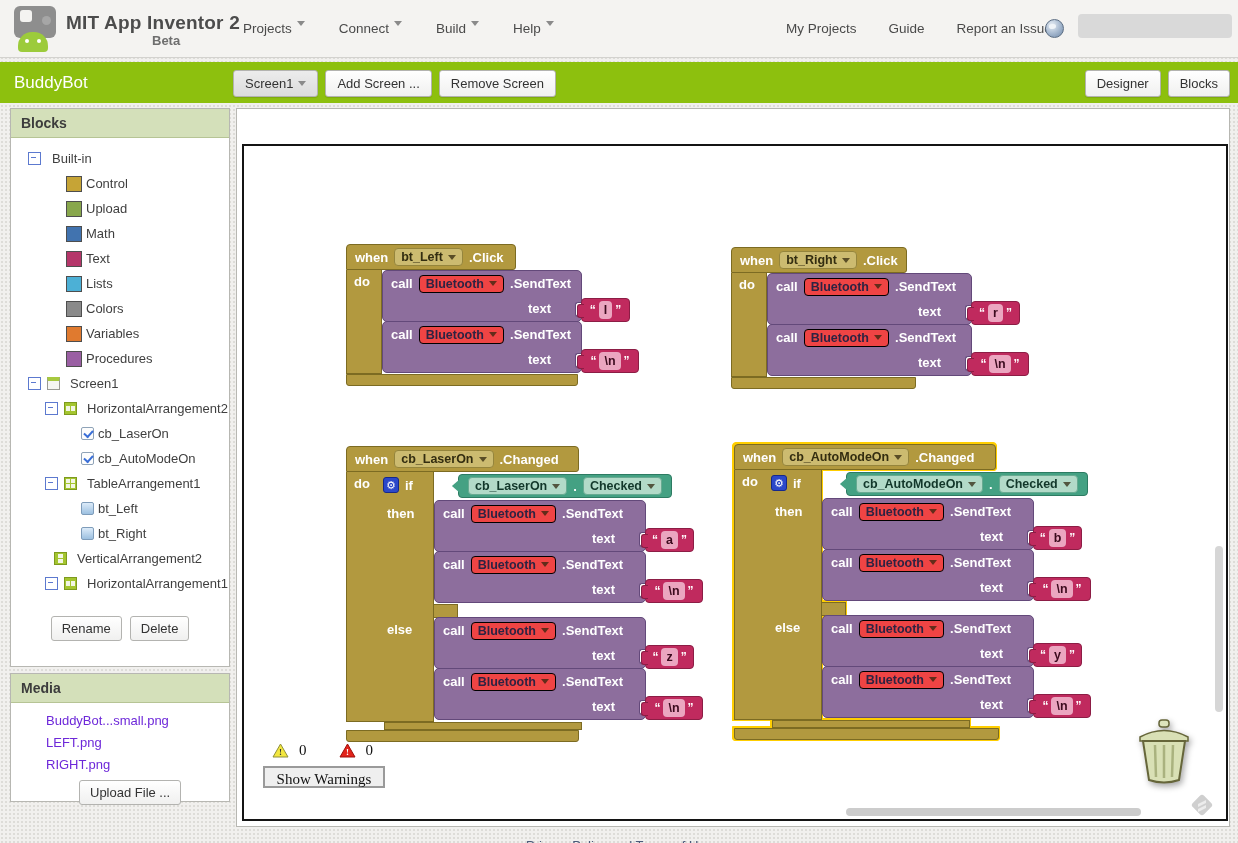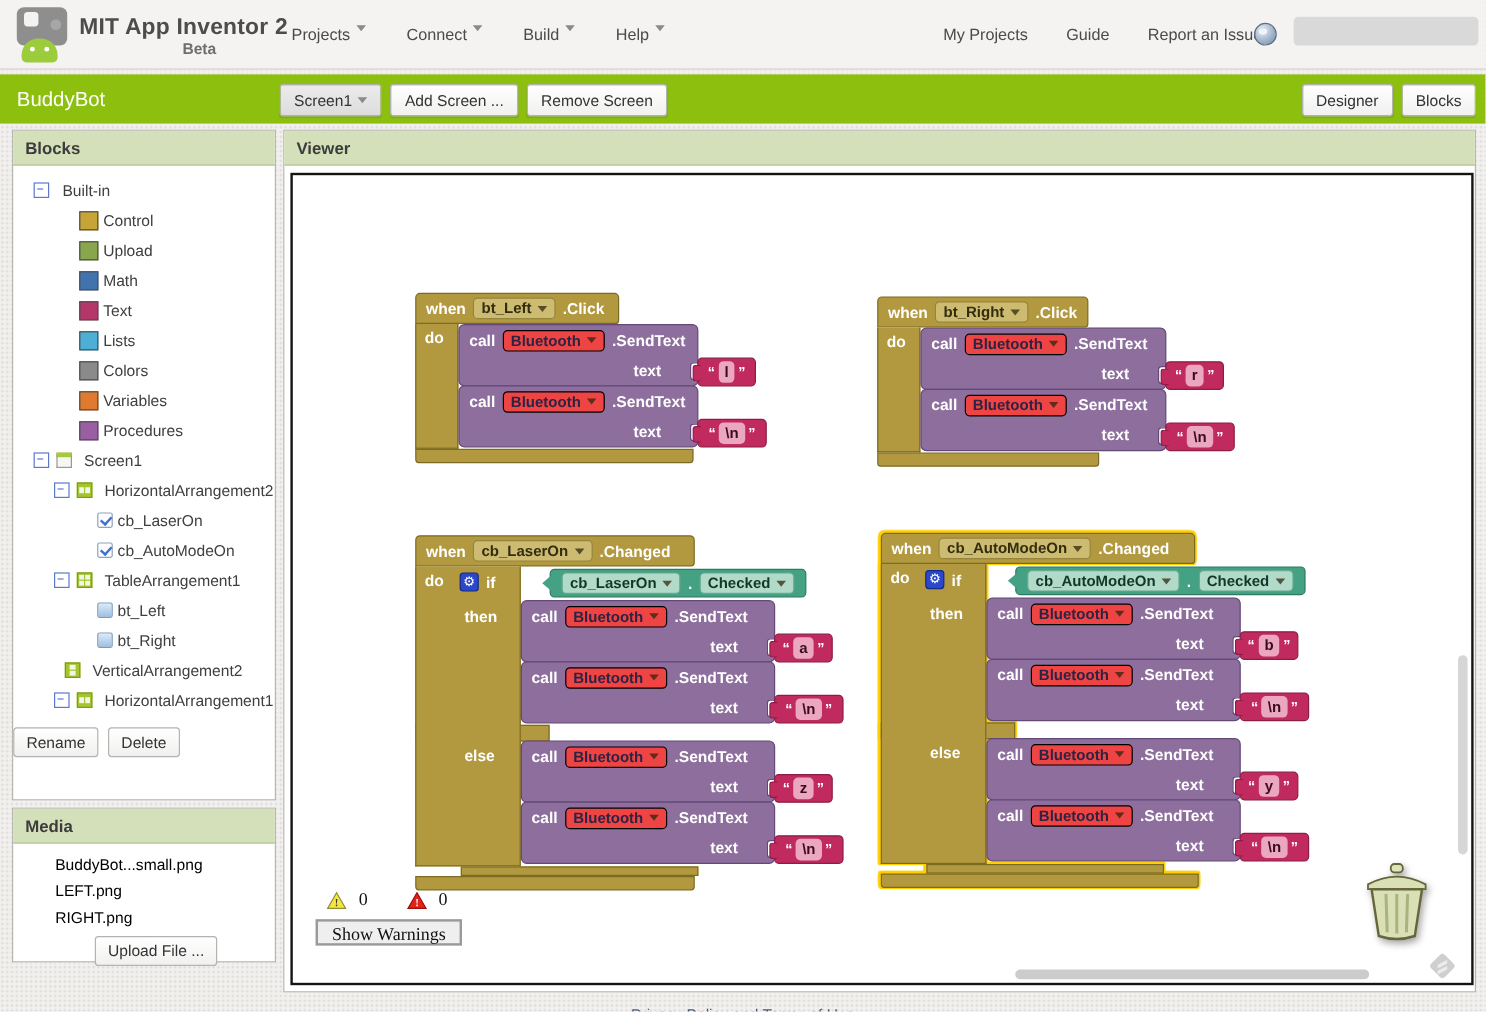--- a/index.html
+++ b/index.html
@@ -64,25 +64,25 @@
   .ic-ha{background:#a4c52f;border:1px solid #7d9a1e}
   .ic-ha::before{content:"";position:absolute;left:1px;top:3px;width:4px;height:5px;background:#f2f6e4}
   .ic-ha::after{content:"";position:absolute;right:1px;top:3px;width:4px;height:5px;background:#f2f6e4}
   .ic-ta{background:#a4c52f;border:1px solid #7d9a1e}
   .ic-ta::before{content:"";position:absolute;left:1px;top:1px;width:4px;height:4px;background:#f2f6e4;box-shadow:5px 0 0 #f2f6e4,0 5px 0 #f2f6e4,5px 5px 0 #f2f6e4}
   .ic-va{background:#a4c52f;border:1px solid #7d9a1e}
   .ic-va::before{content:"";position:absolute;left:3px;top:1px;width:5px;height:4px;background:#f2f6e4;box-shadow:0 5px 0 #f2f6e4}
   .ic-cb{background:#fdfdfd;border:1px solid #8fa3b8;border-radius:2px}
   .ic-cb::before{content:"";position:absolute;left:2px;top:2px;width:7px;height:4px;border-left:2px solid #3a6fd8;border-bottom:2px solid #3a6fd8;transform:rotate(-48deg)}
   .ic-btn{background:linear-gradient(#dcebf9,#9cc0e0);border:1px solid #7e9cba;border-radius:2px}
-  .treebtns{display:flex;gap:8px;margin-top:10px}
+  .treebtns{display:flex;justify-content:center;gap:8px;margin-top:20px}
   .btn.small{padding:4px 10px;box-shadow:none}
   
   .mfiles{padding-top:7px}
-  .mfile{font-size:13px;color:#000000;padding-left:35px;height:22px;line-height:22px;cursor:pointer}
+  .mfile{font-size:13px;color:#6d28d9;padding-left:35px;height:22px;line-height:22px;cursor:pointer}
   .mupload{margin:4px 0 0 68px}
   
   #canvas{position:absolute;left:5px;top:35px;width:982px;height:673px;background:#fff;border:2px solid #141414;overflow:hidden}
   .stack{position:absolute}
   .gold-layer{position:absolute;left:0;top:0;z-index:1}
   .gold-layer.hl{filter:drop-shadow(1.6px 0 0 #ffce00) drop-shadow(-1.6px 0 0 #ffce00) drop-shadow(0 1.6px 0 #ffce00) drop-shadow(0 -1.6px 0 #ffce00)}
   .gpiece{position:absolute;background:#b2993f;border:1px solid #7c6b22;box-sizing:border-box}
   .when-row{height:26px;border-radius:4px 4px 3px 0;display:flex;align-items:center;gap:6px;padding:0 8px}
   .slabel{position:absolute;color:#fff;font-weight:bold;font-size:13px;white-space:nowrap}
   .bkw{color:#fff;font-weight:bold;font-size:13px;white-space:nowrap}
@@ -250,21 +250,20 @@
   <div class="phead">Media</div>
   <div class="mfiles" id="mfiles">
       <div class="mfile">BuddyBot...small.png</div>
       <div class="mfile">LEFT.png</div>
       <div class="mfile">RIGHT.png</div>
     </div>
   <button class="btn small mupload">Upload File ...</button>
 </div>
 
 <div class="panel" id="viewerPanel">
-  <div class="phead">Viewer</div>
   <div id="canvas">
     <div class="warnrow" style="left:28px;top:596px">
       <svg width="17" height="15" viewBox="0 0 17 15">
           <polygon points="8.5,1 16,14 1,14" fill="#f3e73f" stroke="#8f8f3a" stroke-width="1"></polygon>
           <text x="8.5" y="12" font-size="9" text-anchor="middle" fill="#333" font-weight="bold">!</text>
         </svg>
       <span>0</span>
       <svg width="17" height="15" viewBox="0 0 17 15" style="margin-left:22px">
           <polygon points="8.5,1 16,14 1,14" fill="#e2231a" stroke="#9e0f0a" stroke-width="1"></polygon>
           <text x="8.5" y="12" font-size="9" text-anchor="middle" fill="#fff" font-weight="bold">!</text>

